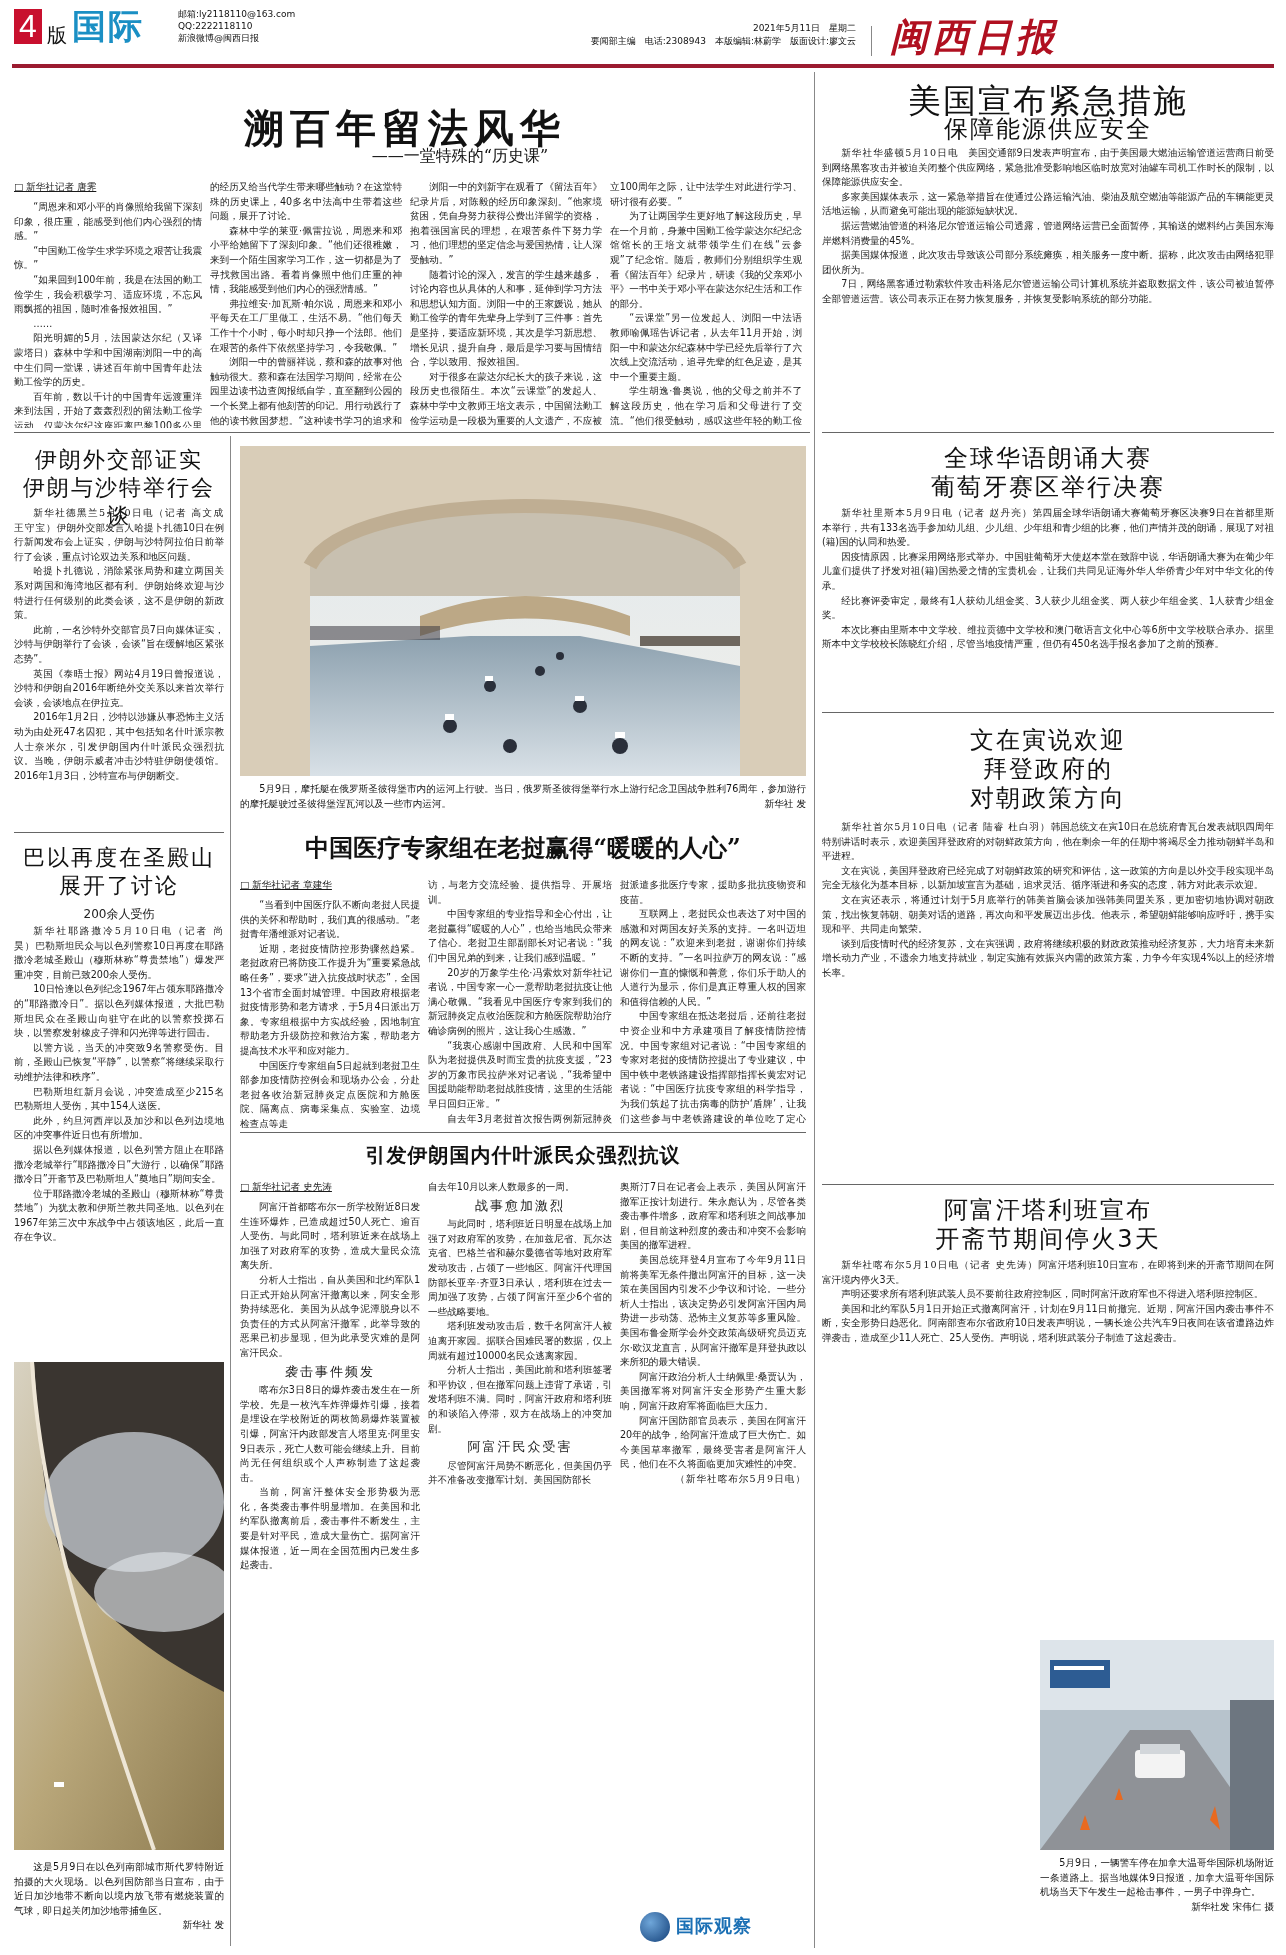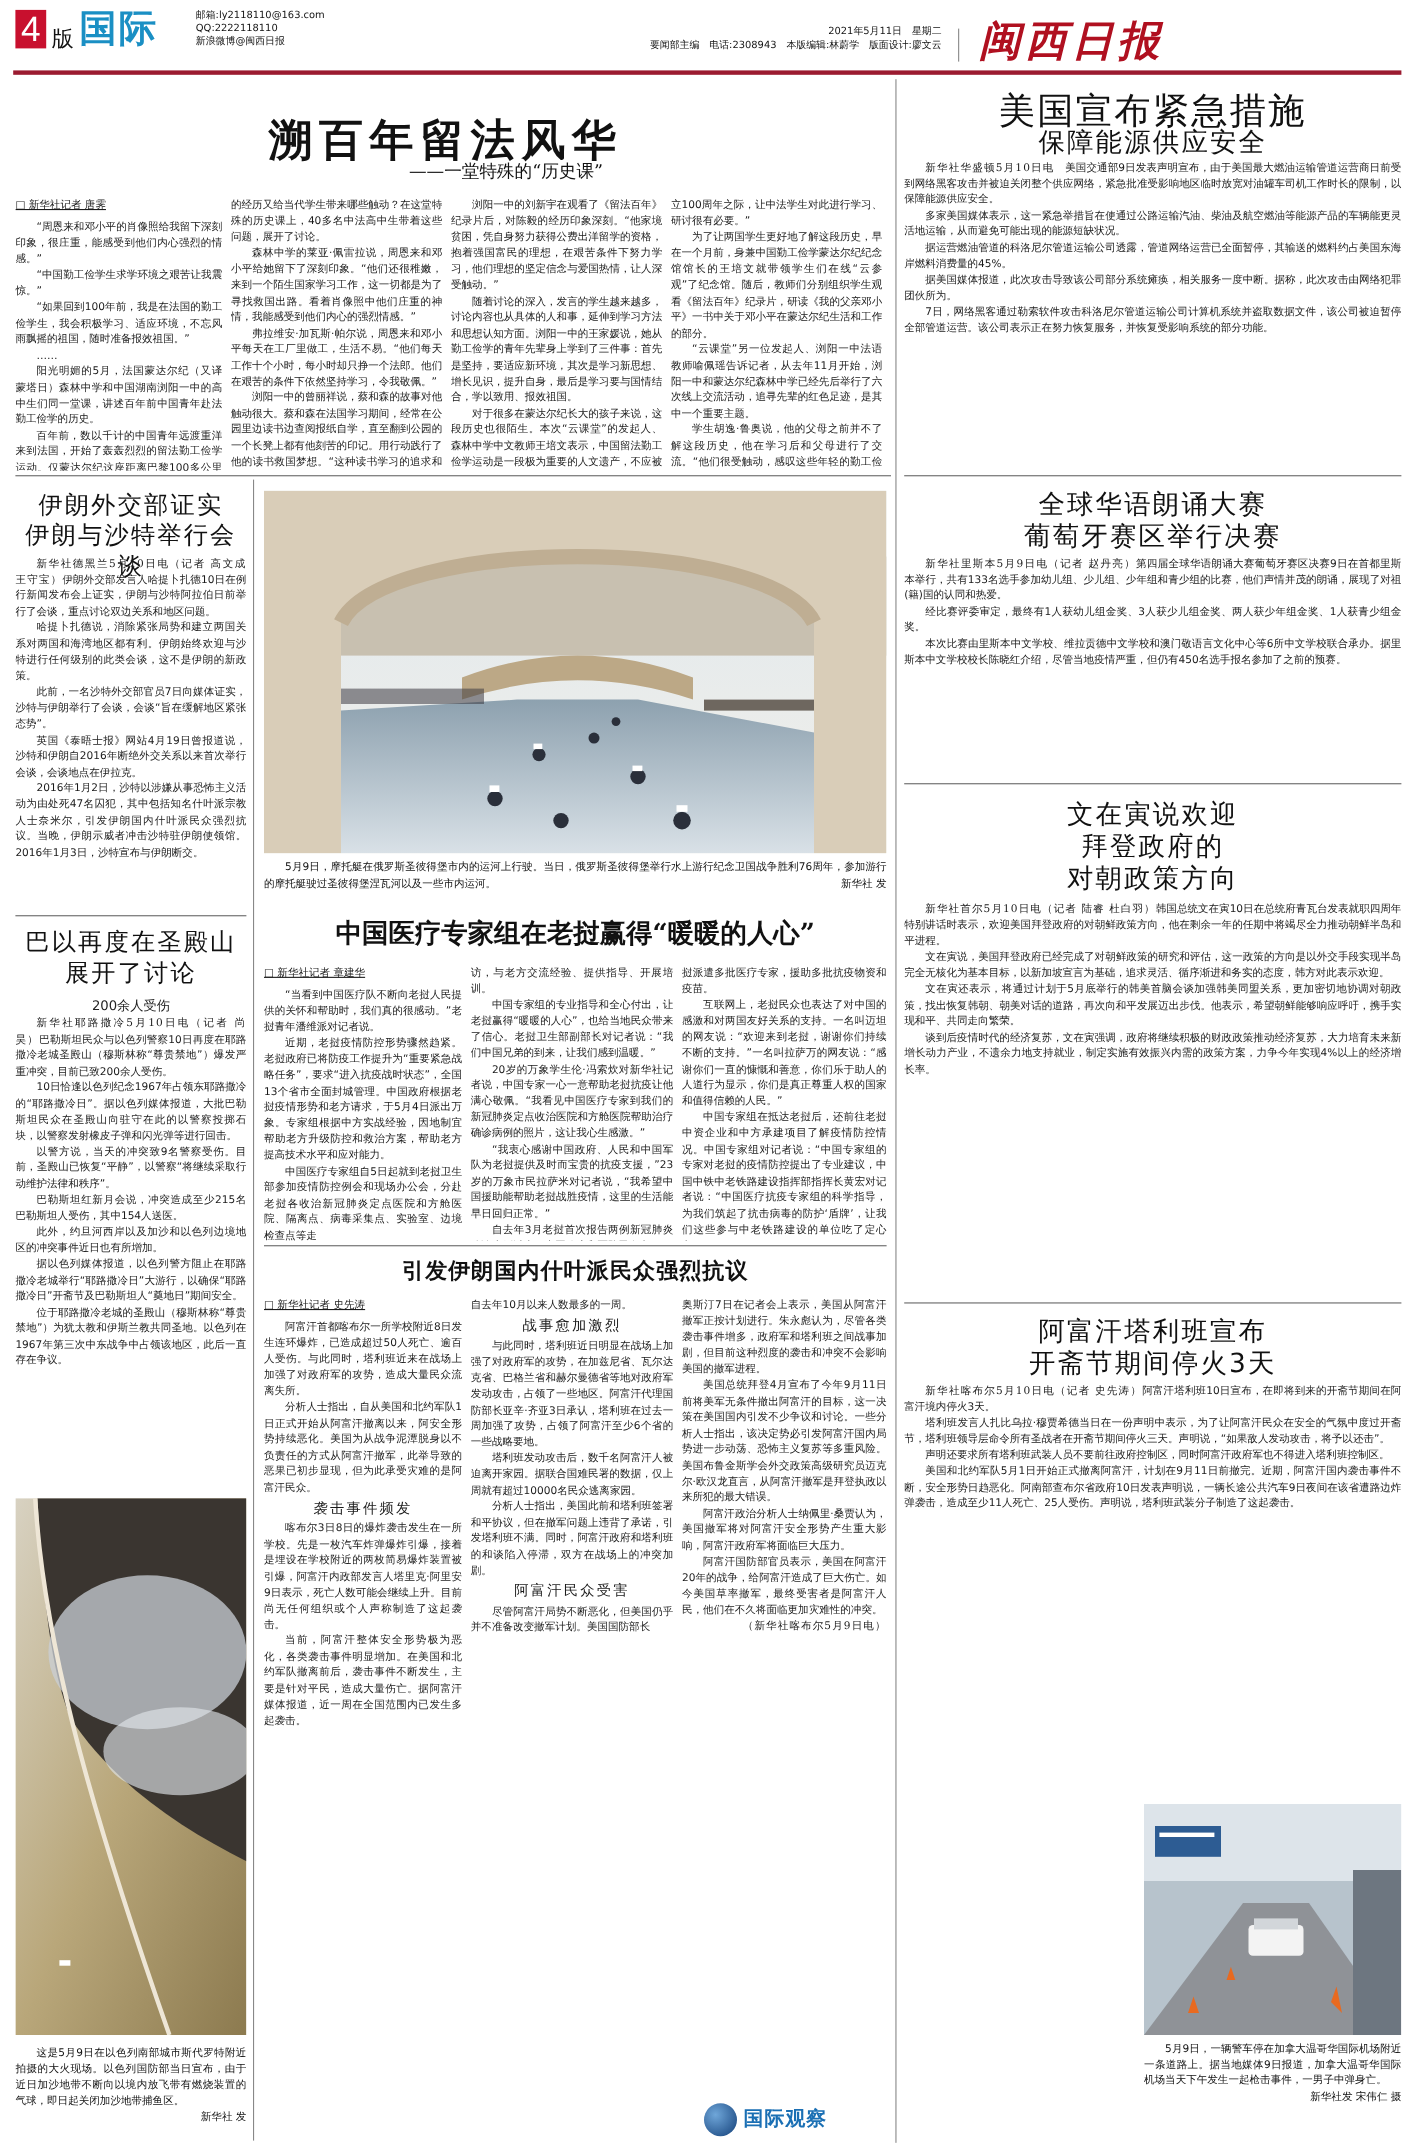--- a/index.html
+++ b/index.html
@@ -233,20 +233,21 @@
   <p>7日，网络黑客通过勒索软件攻击科洛尼尔管道运输公司计算机系统并盗取数据文件，该公司被迫暂停全部管道运营。该公司表示正在努力恢复服务，并恢复受影响系统的部分功能。</p>
 </div>
 <div class="abs" style="left:822px;top:432px;width:452px;height:1px;background:#666;"></div>
 
 <div class="abs" style="left:822px;top:444px;width:452px;">
   <div class="h-side" style="font-size:24px;line-height:29px">全球华语朗诵大赛</div>
   <div class="h-side" style="font-size:24px;line-height:29px">葡萄牙赛区举行决赛</div>
 </div>
 <div class="col p" style="left:822px;top:506px;width:452px;height:200px;">
   <p><span class="dateline">新华社里斯本5月9日电（记者 赵丹亮）</span><span>第四届全球华语朗诵大赛葡萄牙赛区决赛9日在首都里斯本举行，共有133名选手参加幼儿组、少儿组、少年组和青少组的比赛，他们声情并茂的朗诵，展现了对祖(籍)国的认同和热爱。</span></p>
+  <p>因疫情原因，比赛采用网络形式举办。中国驻葡萄牙大使赵本堂在致辞中说，华语朗诵大赛为在葡少年儿童们提供了抒发对祖(籍)国热爱之情的宝贵机会，让我们共同见证海外华人华侨青少年对中华文化的传承。</p>
   <p>经比赛评委审定，最终有1人获幼儿组金奖、3人获少儿组金奖、两人获少年组金奖、1人获青少组金奖。</p>
   <p>本次比赛由里斯本中文学校、维拉贡德中文学校和澳门敬语言文化中心等6所中文学校联合承办。据里斯本中文学校校长陈晓红介绍，尽管当地疫情严重，但仍有450名选手报名参加了之前的预赛。</p>
 </div>
 <div class="abs" style="left:822px;top:712px;width:452px;height:1px;background:#666;"></div>
 
 <div class="abs" style="left:822px;top:726px;width:452px;">
   <div class="h-side" style="font-size:24px;line-height:29px">文在寅说欢迎</div>
   <div class="h-side" style="font-size:24px;line-height:29px">拜登政府的</div>
   <div class="h-side" style="font-size:24px;line-height:29px">对朝政策方向</div>
 </div>
@@ -257,21 +258,20 @@
   <p>谈到后疫情时代的经济复苏，文在寅强调，政府将继续积极的财政政策推动经济复苏，大力培育未来新增长动力产业，不遗余力地支持就业，制定实施有效振兴内需的政策方案，力争今年实现4%以上的经济增长率。</p>
 </div>
 <div class="abs" style="left:822px;top:1184px;width:452px;height:1px;background:#666;"></div>
 
 <div class="abs" style="left:822px;top:1196px;width:452px;">
   <div class="h-side" style="font-size:24px;line-height:29px">阿富汗塔利班宣布</div>
   <div class="h-side" style="font-size:24px;line-height:29px">开斋节期间停火3天</div>
 </div>
 <div class="col p" style="left:822px;top:1258px;width:452px;height:380px;">
   <p><span class="dateline">新华社喀布尔5月10日电（记者 史先涛）</span><span>阿富汗塔利班10日宣布，在即将到来的开斋节期间在阿富汗境内停火3天。</span></p>
-  <p>塔利班发言人扎比乌拉·穆贾希德当日在一份声明中表示，为了让阿富汗民众在安全的气氛中度过开斋节，塔利班领导层命令所有圣战者在开斋节期间停火三天。声明说，“如果敌人发动攻击，将予以还击”。</p>
   <p>声明还要求所有塔利班武装人员不要前往政府控制区，同时阿富汗政府军也不得进入塔利班控制区。</p>
   <p>美国和北约军队5月1日开始正式撤离阿富汗，计划在9月11日前撤完。近期，阿富汗国内袭击事件不断，安全形势日趋恶化。阿南部查布尔省政府10日发表声明说，一辆长途公共汽车9日夜间在该省遭路边炸弹袭击，造成至少11人死亡、25人受伤。声明说，塔利班武装分子制造了这起袭击。</p>
 </div>
 
 <div class="abs" style="left:1040px;top:1640px;width:234px;height:210px;overflow:hidden;">
   <svg width="234" height="210" viewBox="0 0 234 210">
     <rect width="234" height="210" fill="#b7c3cc"></rect>
     <rect x="0" y="0" width="234" height="70" fill="#dde4ea"></rect>
     <rect x="10" y="20" width="60" height="28" fill="#2d5c93"></rect>
     <rect x="14" y="26" width="50" height="4" fill="#fff"></rect>

